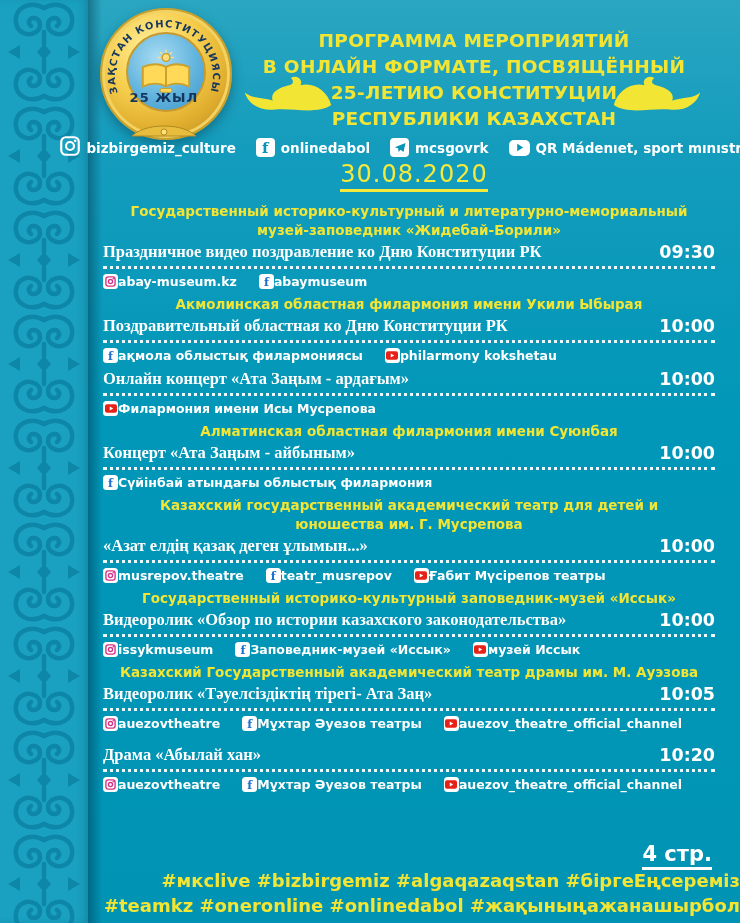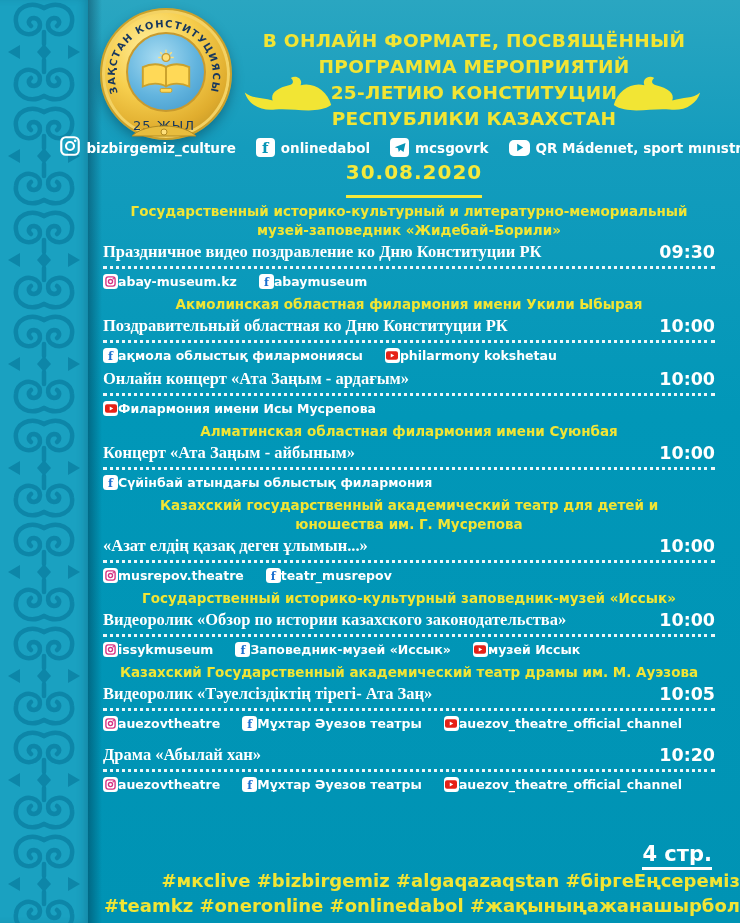--- a/index.html
+++ b/index.html
@@ -14,41 +14,41 @@
   .stripsvg{display:block;}
   
   .emblem{position:absolute;left:94px;top:6px;width:140px;height:130px;}
   .coin{position:absolute;left:6px;top:2px;width:128px;height:128px;border-radius:50%;
     background:radial-gradient(circle at 38% 30%,#ffeF9e 0%,#f7cf4e 38%,#e0ad2e 68%,#ad841f 100%);
     border:2px solid #caa12c;box-shadow:0 5px 12px rgba(0,30,45,.35), inset 0 0 0 3px #f3d264;}
   .coin-inner{position:absolute;left:32px;top:26px;width:76px;height:76px;border-radius:50%;
     background:radial-gradient(circle at 40% 32%,#a8dcf2 0%,#62b4de 55%,#3f95c8 100%);
     border:2px solid #c89a2e;display:flex;align-items:center;justify-content:center;}
   .ringtext{position:absolute;left:6px;top:2px;}
-  .years{position:absolute;left:6px;top:112px;width:128px;text-align:center;
-    font-weight:normal;font-size:13px;color:#14365e;letter-spacing:1px;}
+  .years{position:absolute;left:6px;top:84px;width:128px;text-align:center;
+    font-weight:bold;font-size:13px;color:#14365e;letter-spacing:1px;}
   .wing{position:absolute;left:36px;top:118px;}
   
   .titleblock{position:absolute;left:240px;top:28px;width:468px;text-align:center;
     color:#f2e534;font-weight:bold;font-size:18.5px;line-height:26px;letter-spacing:.3px;}
   .swirl{position:absolute;top:74px;}
   .swirl.left{left:243px;transform:scaleX(-1);}
   .swirl.right{left:612px;}
   
   .topsocial{position:absolute;left:92px;top:136px;right:6px;display:flex;justify-content:center;
     gap:20px;align-items:center;color:#fff;font-weight:bold;font-size:13.5px;}
   .topitem{display:flex;align-items:center;gap:6px;white-space:nowrap;}
   .box20{width:19px;height:19px;background:#fff;border-radius:4px;display:flex;
     align-items:center;justify-content:center;}
   .fbtop{color:#0795b6;font-weight:bold;font-size:15px;font-family:"DejaVu Serif",serif;}
   .ytbox{width:21px;height:16px;border-radius:5px;}
   
   .datewrap{position:absolute;left:88px;right:0;top:160px;text-align:center;}
-  .date{display:inline-block;color:#f5e93c;font-weight:bold;font-size:20px;letter-spacing:1px;
-    border-bottom:3px solid #f5e93c;padding-bottom:11px;}
+  .date{display:inline-block;color:#f5e93c;font-weight:normal;font-size:24px;letter-spacing:1px;
+    border-bottom:3px solid #f5e93c;padding-bottom:1px;}
   
   .events{position:absolute;left:103px;right:25px;top:202px;}
   .event{margin-bottom:6px;}
   .org{color:#f2e534;font-weight:bold;font-size:13.5px;line-height:19px;text-align:center;
     white-space:nowrap;margin-bottom:2px;}
   .org.wrap{white-space:normal;max-width:580px;margin:0 auto 2px;}
   .titlerow{display:flex;justify-content:space-between;align-items:flex-end;
     border-bottom:3px dotted rgba(255,255,255,.92);padding-bottom:4px;}
   .etitle{color:#fff;font-weight:bold;font-size:16.5px;white-space:nowrap;font-family:Liberation Serif, serif;}
   .etime{color:#fff;font-weight:bold;font-size:17.5px;margin-left:12px;}
@@ -130,22 +130,22 @@
   </div>
 
   <svg class="swirl left" width="90" height="46" viewBox="0 0 100 50">
     <path fill="#f2e534" d="M2 34 C 6 18 22 8 36 12 C 33 5 41 0 47 4 C 43 7 44 11 49 12 C 62 15 70 21 67 29 C 79 25 90 27 98 20 C 94 33 81 41 64 39 C 44 37 18 45 2 34 Z M20 26 C 24 20 31 19 35 23 C 31 27 23 30 20 26 Z"></path>
   </svg>
   <svg class="swirl right" width="90" height="46" viewBox="0 0 100 50">
     <path fill="#f2e534" d="M2 34 C 6 18 22 8 36 12 C 33 5 41 0 47 4 C 43 7 44 11 49 12 C 62 15 70 21 67 29 C 79 25 90 27 98 20 C 94 33 81 41 64 39 C 44 37 18 45 2 34 Z M20 26 C 24 20 31 19 35 23 C 31 27 23 30 20 26 Z"></path>
   </svg>
 
   <div class="titleblock">
+    <div>ПРОГРАММА МЕРОПРИЯТИЙ</div>
     <div>В ОНЛАЙН ФОРМАТЕ, ПОСВЯЩЁННЫЙ</div>
-    <div>ПРОГРАММА МЕРОПРИЯТИЙ</div>
     <div>25-ЛЕТИЮ КОНСТИТУЦИИ</div>
     <div>РЕСПУБЛИКИ КАЗАХСТАН</div>
   </div>
 
   <div class="topsocial">
     <div class="topitem">
       <span>
         <svg width="20" height="20" viewBox="0 0 24 24">
             <rect x="1.5" y="1.5" width="21" height="21" rx="5.5" fill="none" stroke="#fff" stroke-width="2.6"></rect>
             <circle cx="12" cy="12" r="4.8" fill="none" stroke="#fff" stroke-width="2.6"></circle>
@@ -275,20 +275,29 @@
                 <circle cx="12" cy="12" r="4.5" fill="none" stroke="#d63384" stroke-width="3"></circle>
                 <circle cx="18" cy="6" r="1.8" fill="#d63384"></circle>
               </svg>
             </span>
           <span>musrepov.theatre</span>
         </span>
         <span class="sitem">
           <span class="box15 fbev">f</span>
           <span>teatr_musrepov</span>
         </span>
+        <span class="sitem">
+          <span class="box15">
+              <svg width="12" height="9" viewBox="0 0 24 17">
+                <rect width="24" height="17" rx="4" fill="#e62117"></rect>
+                <path d="M9.5 4.5l7 4-7 4z" fill="#fff"></path>
+              </svg>
+            </span>
+          <span>Ғабит Мүсірепов театры</span>
+        </span>
       </div>
     </div>
 
     <div class="event">
       <div class="org">Государственный историко-культурный заповедник-музей «Иссык»</div>
       <div class="titlerow">
         <span class="etitle">Видеоролик «Обзор по истории казахского законодательства»</span>
         <span class="etime">10:00</span>
       </div>
       <div class="socialrow">

